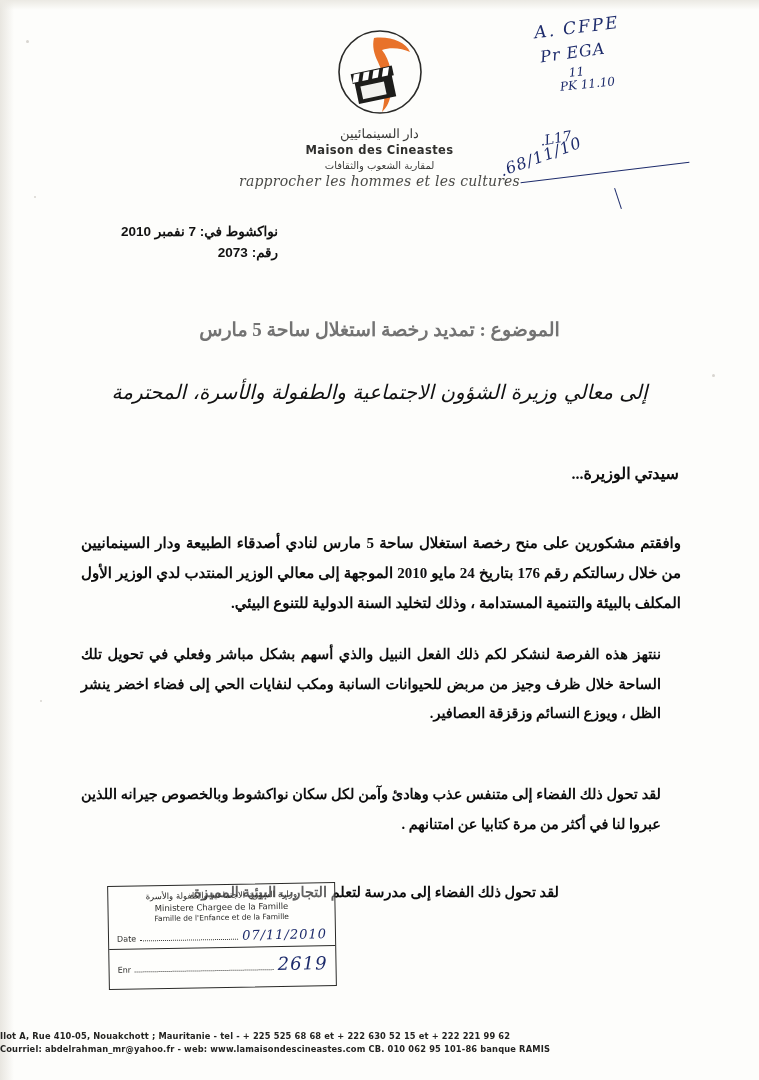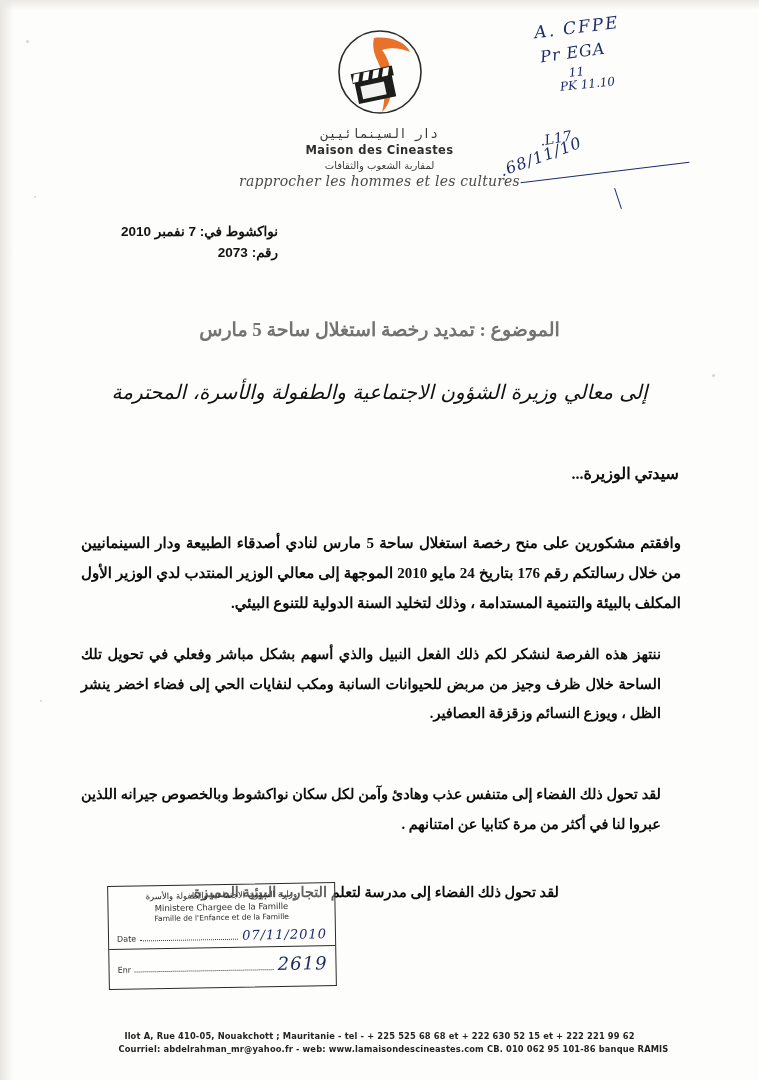--- a/index.html
+++ b/index.html
@@ -47,21 +47,21 @@
     width: 100%;
     text-align: center;
   }
   .logo-wrap {
     position: relative;
     width: 96px;
     height: 96px;
     margin: 0 auto;
   }
   .org-name-ar {
-    font-family: Liberation Mono, monospace;
+    font-family: Liberation Serif, serif;
     font-size: 13px;
     color: #3a3a38;
     letter-spacing: 1px;
     margin-top: 4px;
     direction: rtl;
   }
   .org-name-fr {
     font-family: "DejaVu Sans", sans-serif;
     font-size: 11.5px;
     font-weight: bold;
@@ -242,26 +242,26 @@
     border-top: 1.2px solid #2a2a28;
     margin: 4px -8px 0 -8px;
   }
 
   
   .footer {
     position: absolute;
     bottom: 26px;
     left: 0;
     width: 100%;
-    text-align: center;
+    text-align: left;
     font-family: "DejaVu Sans", sans-serif;
     color: #232321;
   }
   .footer-line1 { font-size: 8.3px; font-weight: bold; letter-spacing: .15px; }
-  .footer-line2 { font-size: 8.3px; font-weight: bold; letter-spacing: .15px; margin-top: 3px; padding-left: 28px; }
+  .footer-line2 { font-size: 8.3px; font-weight: bold; letter-spacing: .15px; margin-top: 3px; }
 </style>
 </head>
 <body>
 
 <div class="page">
 
   <div class="scan-edge-left"></div>
   <div class="scan-edge-top"></div>
 
   <div class="speck" style="top:40px;left:26px;width:3px;height:3px;"></div>

